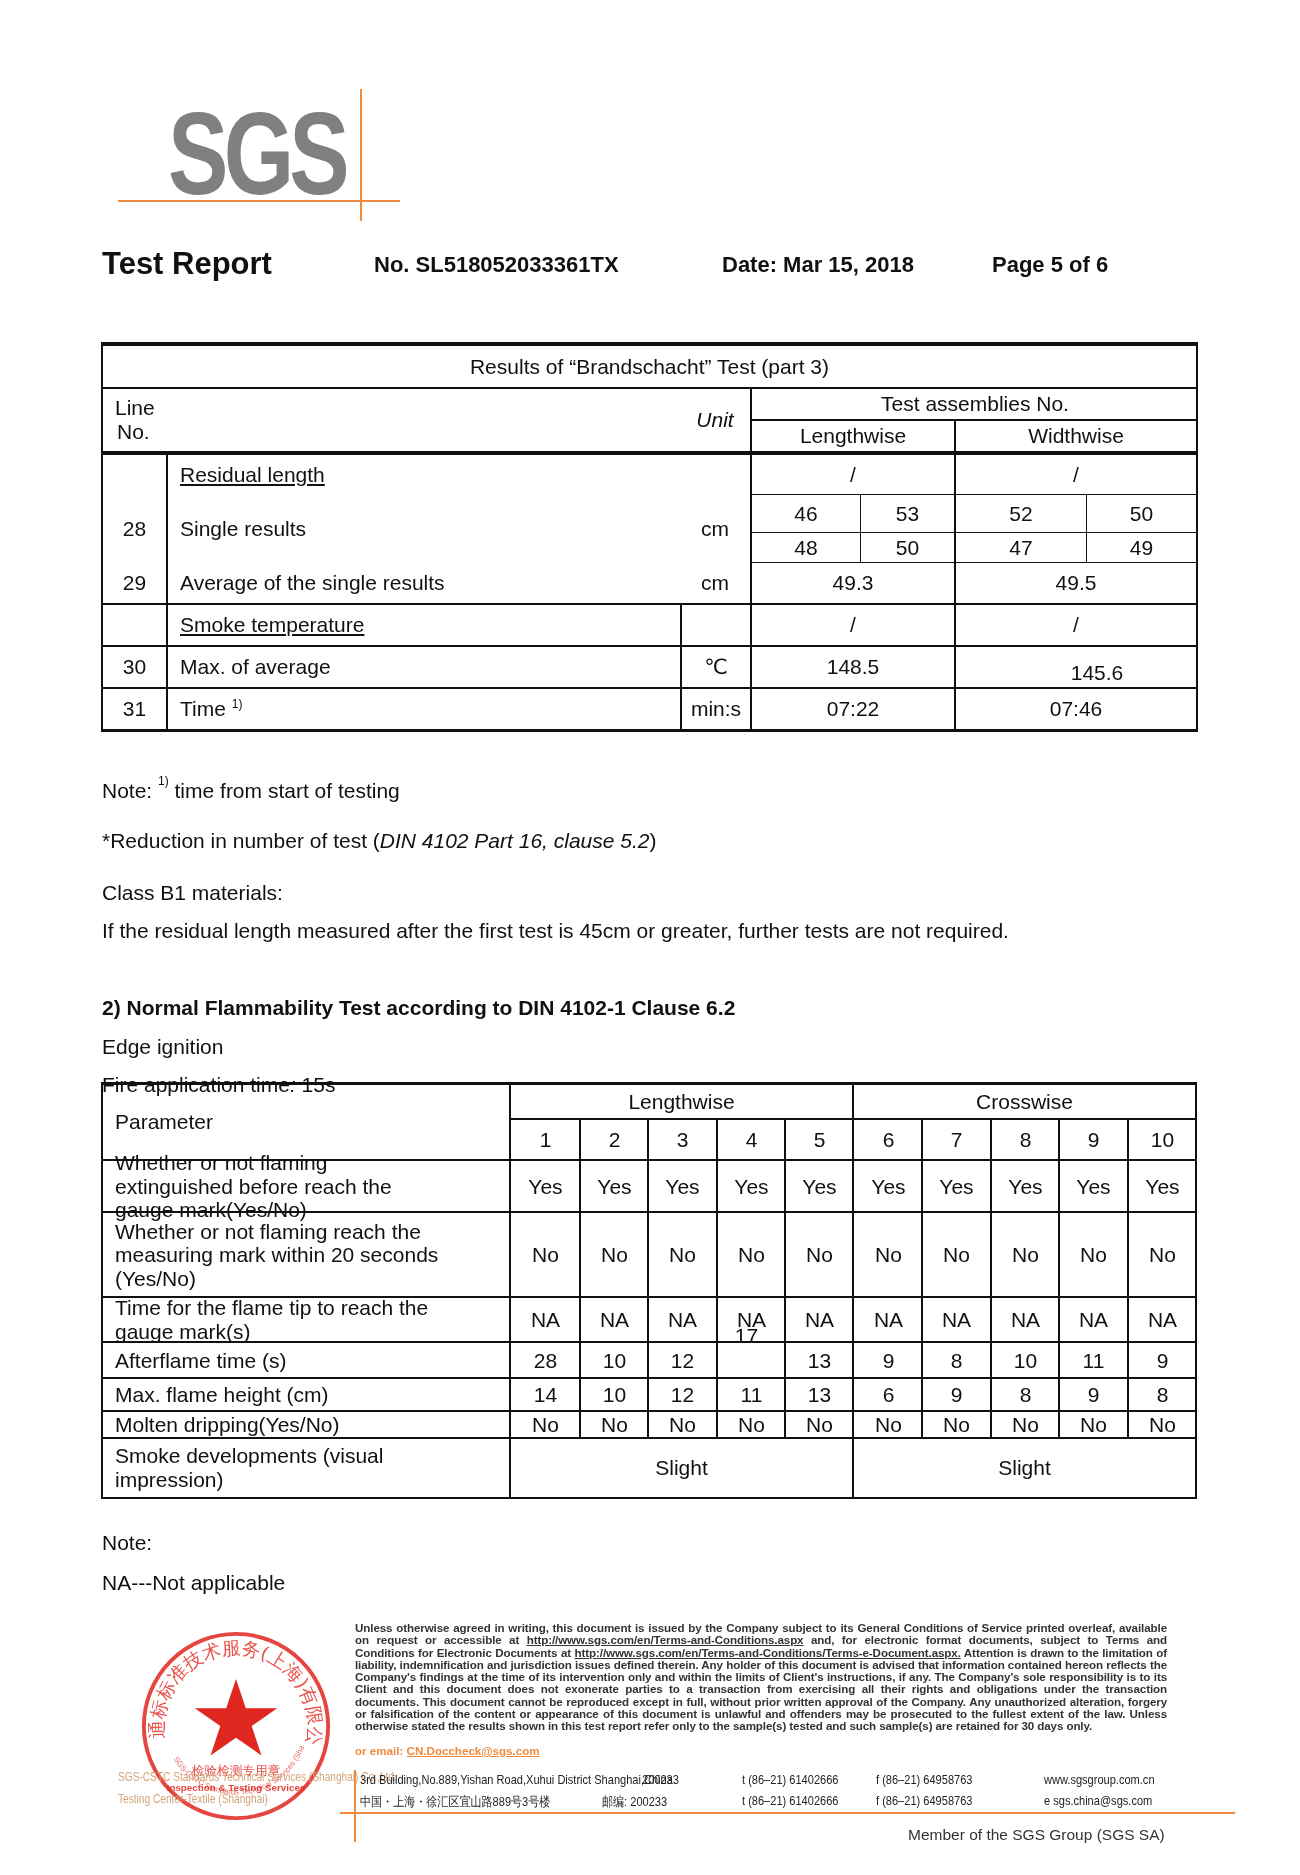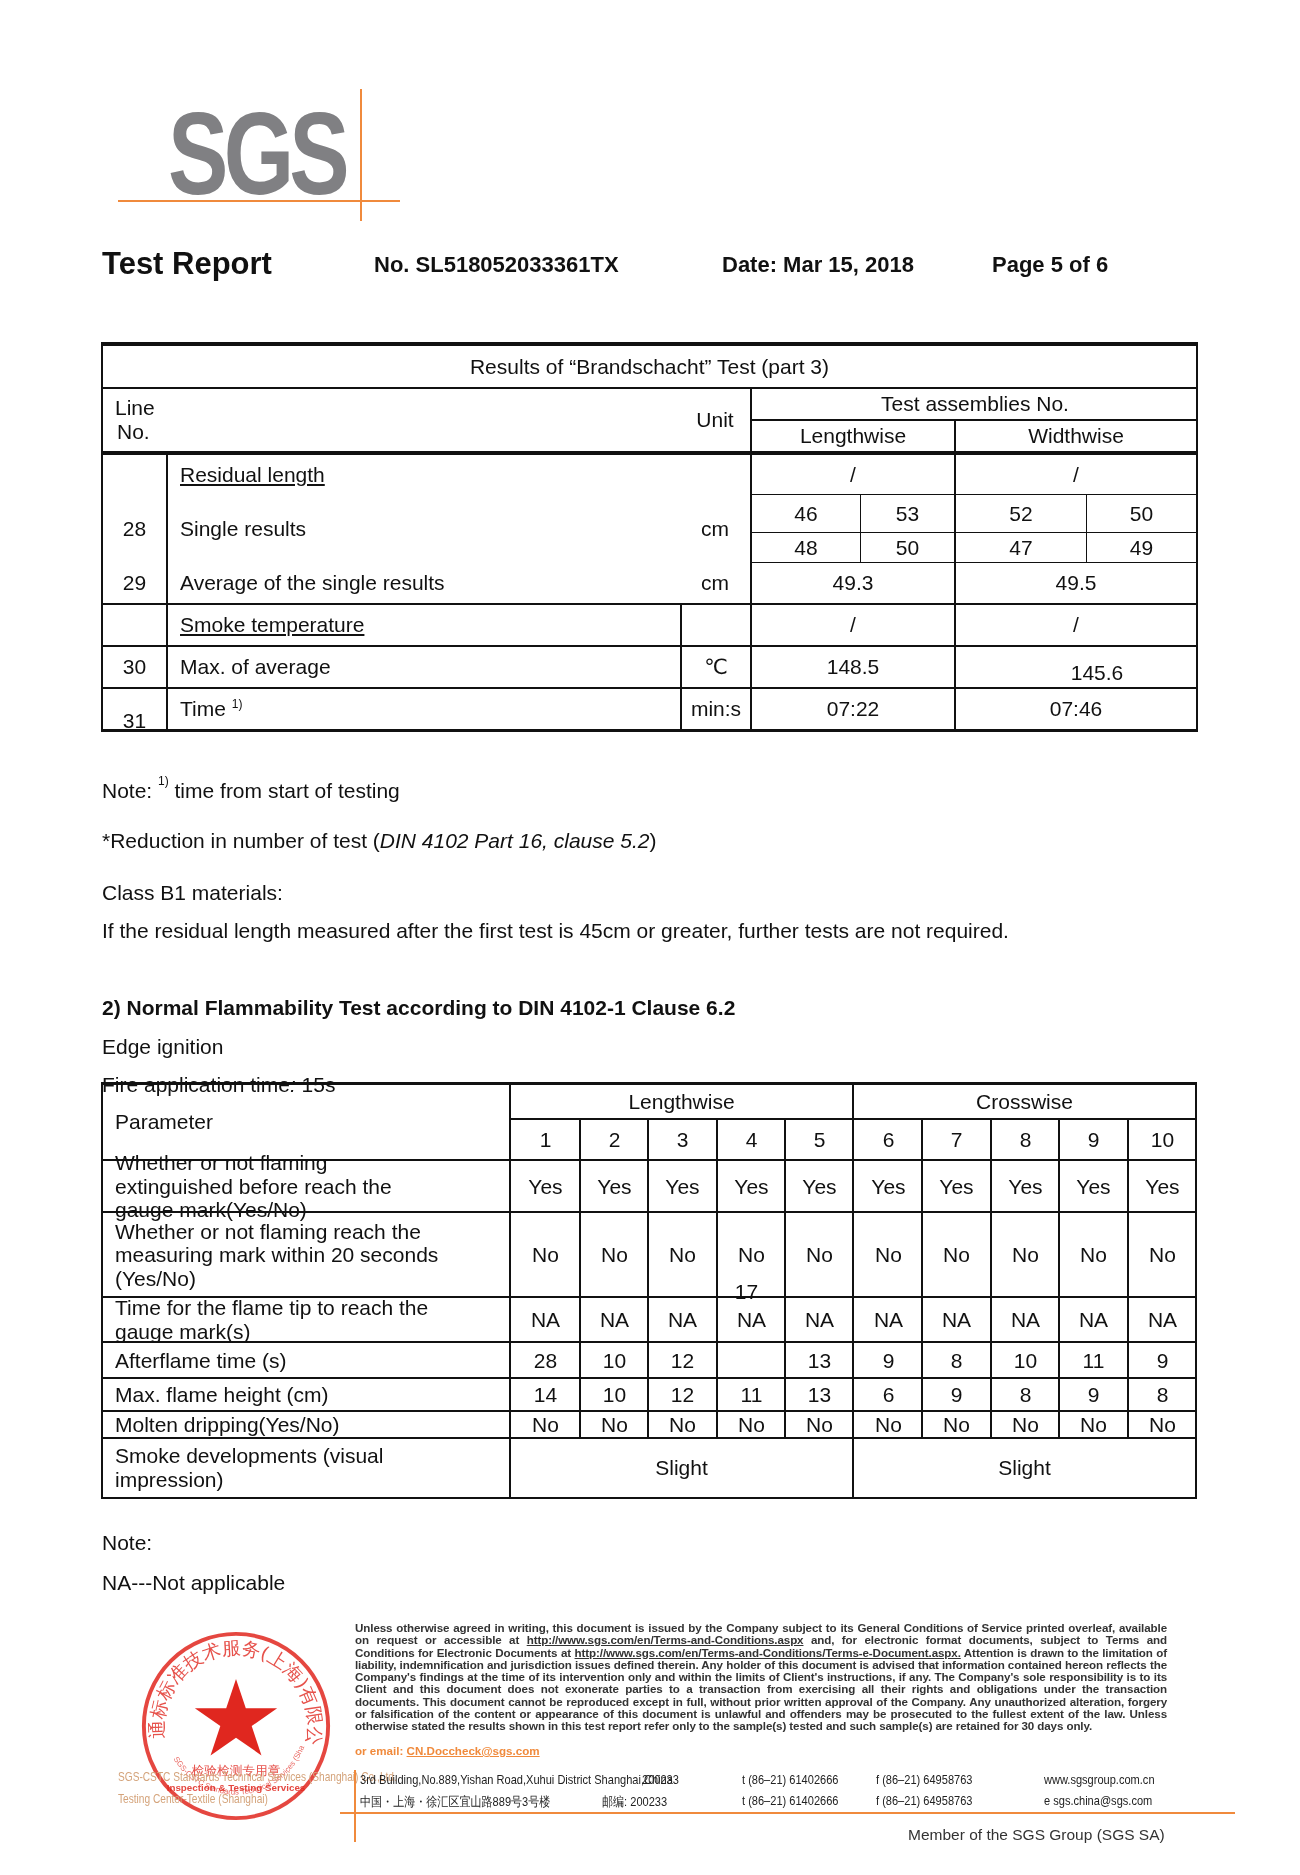--- a/index.html
+++ b/index.html
@@ -85,21 +85,21 @@
   <div class="line" style="left:101px;top:603px;width:1097px;height:2px;"></div>
   <div class="line" style="left:101px;top:645px;width:1097px;height:2px;"></div>
   <div class="line" style="left:101px;top:687px;width:1097px;height:2px;"></div>
   <div class="line" style="left:101px;top:729px;width:1097px;height:3px;"></div>
 
   <div class="cell" style="left:101px;top:346px;width:1097px;height:41px;">Results of “Brandschacht” Test (part 3)</div>
   <div class="cell left" style="left:101px;top:389px;width:100px;height:62px;flex-direction:column;align-items:flex-start;justify-content:center;padding-left:14px;">
     <span>Line</span>
     <span style="padding-left:2px;">No.</span>
   </div>
-  <div class="cell" style="left:680px;top:389px;width:70px;height:62px;">Unit</div>
+  <div class="cell" style="left:680px;top:389px;width:70px;height:62px;font-style:italic;">Unit</div>
   <div class="cell" style="left:752px;top:389px;width:446px;height:30px;">Test assemblies No.</div>
   <div class="cell" style="left:752px;top:421px;width:202px;height:30px;">Lengthwise</div>
   <div class="cell" style="left:956px;top:421px;width:240px;height:30px;">Widthwise</div>
 
   <div class="cell left" style="left:168px;top:455px;width:500px;height:39px;">
       <span class="u">Residual length</span>
     </div>
   <div class="cell" style="left:752px;top:455px;width:202px;height:39px;">/</div>
   <div class="cell" style="left:956px;top:455px;width:240px;height:39px;">/</div>
 
@@ -126,21 +126,21 @@
     </div>
   <div class="cell" style="left:752px;top:605px;width:202px;height:40px;">/</div>
   <div class="cell" style="left:956px;top:605px;width:240px;height:40px;">/</div>
 
   <div class="cell" style="left:103px;top:647px;width:63px;height:40px;">30</div>
   <div class="cell left" style="left:168px;top:647px;width:510px;height:40px;">Max. of average</div>
   <div class="cell" style="left:682px;top:647px;width:68px;height:40px;">℃</div>
   <div class="cell" style="left:752px;top:647px;width:202px;height:40px;">148.5</div>
   <div class="cell" style="left:956px;top:647px;width:240px;height:52px;padding-left:42px;">145.6</div>
 
-  <div class="cell" style="left:103px;top:689px;width:63px;height:40px;margin-top:12px;">31</div>
+  <div class="cell" style="left:103px;top:689px;width:63px;height:40px;">31</div>
   <div class="cell left" style="left:168px;top:689px;width:510px;height:40px;">
     <span>Time</span>&nbsp;<sup>1)</sup>
   </div>
   <div class="cell" style="left:682px;top:689px;width:68px;height:40px;">min:s</div>
   <div class="cell" style="left:752px;top:689px;width:202px;height:40px;">07:22</div>
   <div class="cell" style="left:956px;top:689px;width:240px;height:40px;">07:46</div>
 </div>
 
 <div class="para" style="top:751px;">
   <span>Note: </span><sup>1)</sup><span> time from start of testing</span>
@@ -230,21 +230,21 @@
       <div class="cell" style="left: 785px; top: 1298px; width: 69px; height: 44px;">NA</div>
       <div class="cell" style="left: 854px; top: 1298px; width: 69px; height: 44px;">NA</div>
       <div class="cell" style="left: 922px; top: 1298px; width: 69px; height: 44px;">NA</div>
       <div class="cell" style="left: 991px; top: 1298px; width: 69px; height: 44px;">NA</div>
       <div class="cell" style="left: 1059px; top: 1298px; width: 69px; height: 44px;">NA</div>
       <div class="cell" style="left: 1128px; top: 1298px; width: 69px; height: 44px;">NA</div>
       <div class="cell left" style="left: 103px; top: 1343px; width: 406px; height: 35px; padding-right: 61px;">Afterflame time (s)</div>
       <div class="cell" style="left: 511px; top: 1343px; width: 69px; height: 35px;">28</div>
       <div class="cell" style="left: 580px; top: 1343px; width: 69px; height: 35px;">10</div>
       <div class="cell" style="left: 648px; top: 1343px; width: 69px; height: 35px;">12</div>
-      <div class="cell" style="left: 717px; top: 1274px; width: 59px; height: 35px;">17</div>
+      <div class="cell" style="left: 717px; top: 1318px; width: 59px; height: 35px;">17</div>
       <div class="cell" style="left: 785px; top: 1343px; width: 69px; height: 35px;">13</div>
       <div class="cell" style="left: 854px; top: 1343px; width: 69px; height: 35px;">9</div>
       <div class="cell" style="left: 922px; top: 1343px; width: 69px; height: 35px;">8</div>
       <div class="cell" style="left: 991px; top: 1343px; width: 69px; height: 35px;">10</div>
       <div class="cell" style="left: 1059px; top: 1343px; width: 69px; height: 35px;">11</div>
       <div class="cell" style="left: 1128px; top: 1343px; width: 69px; height: 35px;">9</div>
       <div class="cell left" style="left: 103px; top: 1379px; width: 406px; height: 32px; padding-right: 70px;">Max. flame height (cm)</div>
       <div class="cell" style="left: 511px; top: 1379px; width: 69px; height: 32px;">14</div>
       <div class="cell" style="left: 580px; top: 1379px; width: 69px; height: 32px;">10</div>
       <div class="cell" style="left: 648px; top: 1379px; width: 69px; height: 32px;">12</div>

